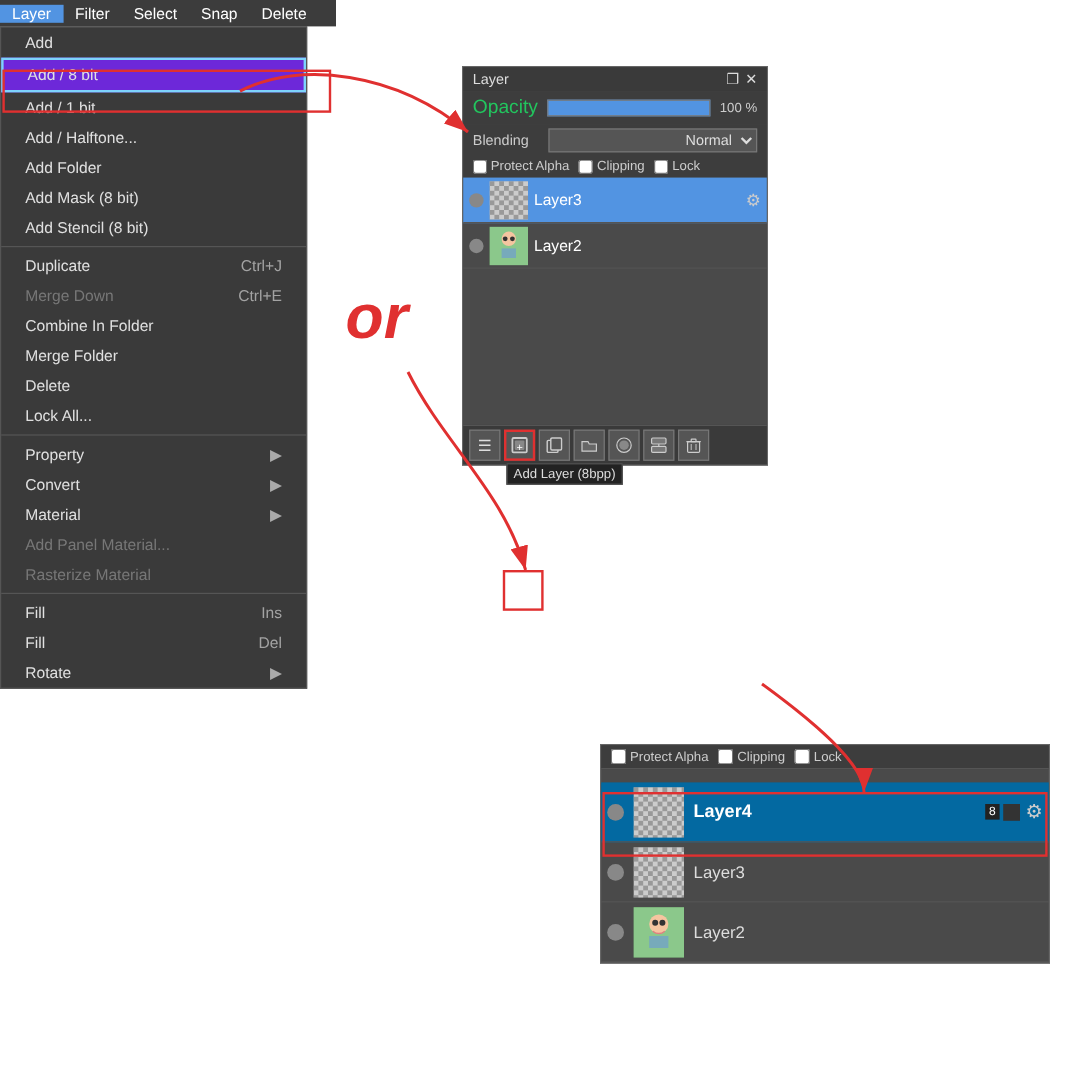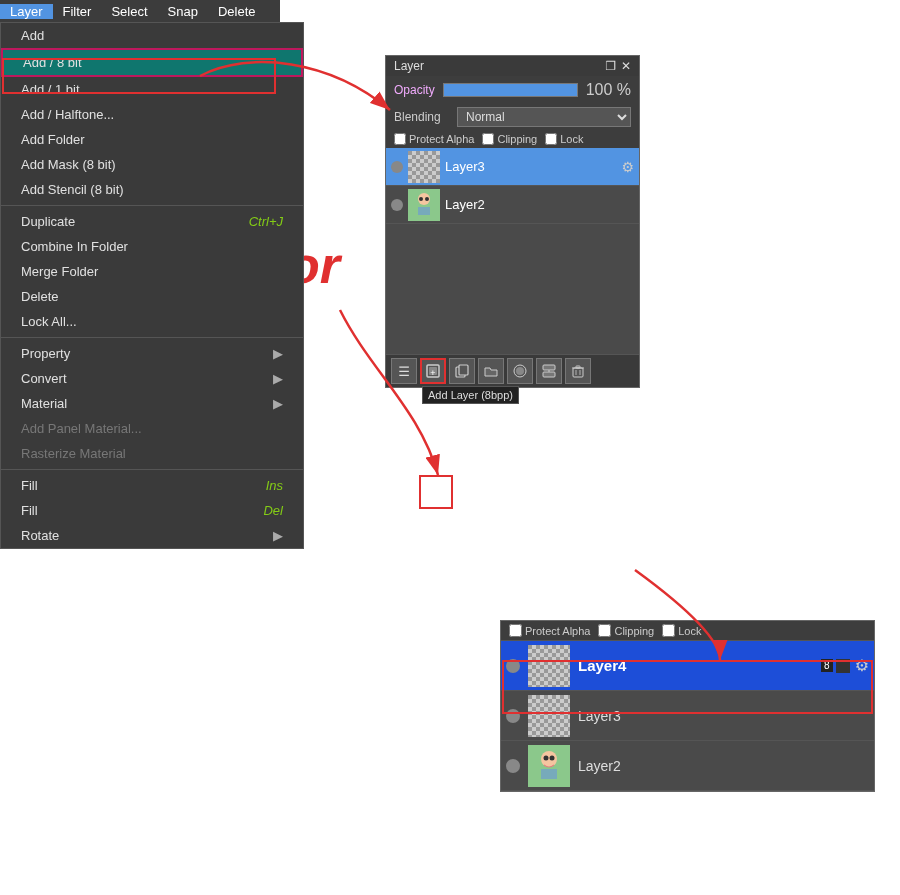--- a/index.html
+++ b/index.html
@@ -30,46 +30,45 @@
       cursor: pointer;
     }
     .menu-bar-item.active {
       background: #5294e2;
     }
 
     
     .context-menu {
       position: absolute;
       top: 22px; left: 0;
-      width: 304px;
+      width: 256px;
       background: #3a3a3a;
       border: 1px solid #555;
       z-index: 10;
     }
     .menu-item {
       padding: 5px 20px;
       color: #e0e0e0;
       cursor: pointer;
       display: flex;
       justify-content: space-between;
       align-items: center;
       white-space: nowrap;
     }
     .menu-item.highlighted {
-      background: #0f766e;
-      border: 2px solid #be185d;
+      background: #6d28d9;
+      border: 2px solid #7dd3fc;
     }
     .menu-item.disabled {
       color: #777;
       cursor: default;
     }
     .menu-item .shortcut {
-      color: #84cc16;
+      color: #a3a3a3;
       margin-left: 20px;
-      font-style: italic;
     }
     .menu-item .arrow {
       color: #aaa;
     }
     .menu-separator {
       height: 1px;
       background: #555;
       margin: 3px 0;
     }
 
@@ -95,33 +94,33 @@
       gap: 5px;
     }
     .layer-panel-controls {
       padding: 5px 8px;
       display: flex;
       align-items: center;
       gap: 8px;
       background: #3d3d3d;
     }
     .layer-panel-controls label {
-      color: #f0abfc;
-      font-size: 12px;
+      color: #22c55e;
+      font-size: 16px;
     }
     .opacity-bar {
       flex: 1;
       height: 14px;
       background: #5294e2;
       border: 1px solid #777;
       position: relative;
     }
     .opacity-value {
       color: #ccc;
-      font-size: 16px;
+      font-size: 11px;
       min-width: 30px;
       text-align: center;
     }
     .blending-row {
       padding: 3px 8px;
       display: flex;
       align-items: center;
       gap: 8px;
       background: #3d3d3d;
     }
@@ -130,20 +129,21 @@
       font-size: 12px;
       min-width: 55px;
     }
     .blending-select {
       flex: 1;
       background: #555;
       color: #ddd;
       border: 1px solid #777;
       padding: 1px 4px;
       font-size: 12px;
+      text-align: right;
     }
     .checkboxes-row {
       padding: 3px 8px;
       display: flex;
       align-items: center;
       gap: 8px;
       background: #3d3d3d;
     }
     .checkboxes-row label {
       color: #ccc;
@@ -289,21 +289,22 @@
     }
 
     .layer-row-large {
       display: flex;
       align-items: center;
       padding: 2px 5px;
       border-bottom: 1px solid #555;
       height: 50px;
     }
     .layer-row-large.selected {
-      background: #1d4ed8;
+      background: #0369a1;
+      margin-top: 11px;
     }
     .layer-row-large .visibility-dot {
       width: 14px; height: 14px;
       border-radius: 50%;
       background: #888;
       margin-right: 8px;
       flex-shrink: 0;
     }
     .layer-row-large .thumb {
       width: 42px; height: 42px;
@@ -378,20 +379,24 @@
     <div class="menu-item">
       <span>Add Mask (8 bit)</span>
     </div>
     <div class="menu-item">
       <span>Add Stencil (8 bit)</span>
     </div>
     <div class="menu-separator"></div>
     <div class="menu-item">
       <span>Duplicate</span>
       <span class="shortcut">Ctrl+J</span>
+    </div>
+    <div class="menu-item disabled">
+      <span>Merge Down</span>
+      <span class="shortcut">Ctrl+E</span>
     </div>
     <div class="menu-item">
       <span>Combine In Folder</span>
     </div>
     <div class="menu-item">
       <span>Merge Folder</span>
     </div>
     <div class="menu-item">
       <span>Delete</span>
     </div>

